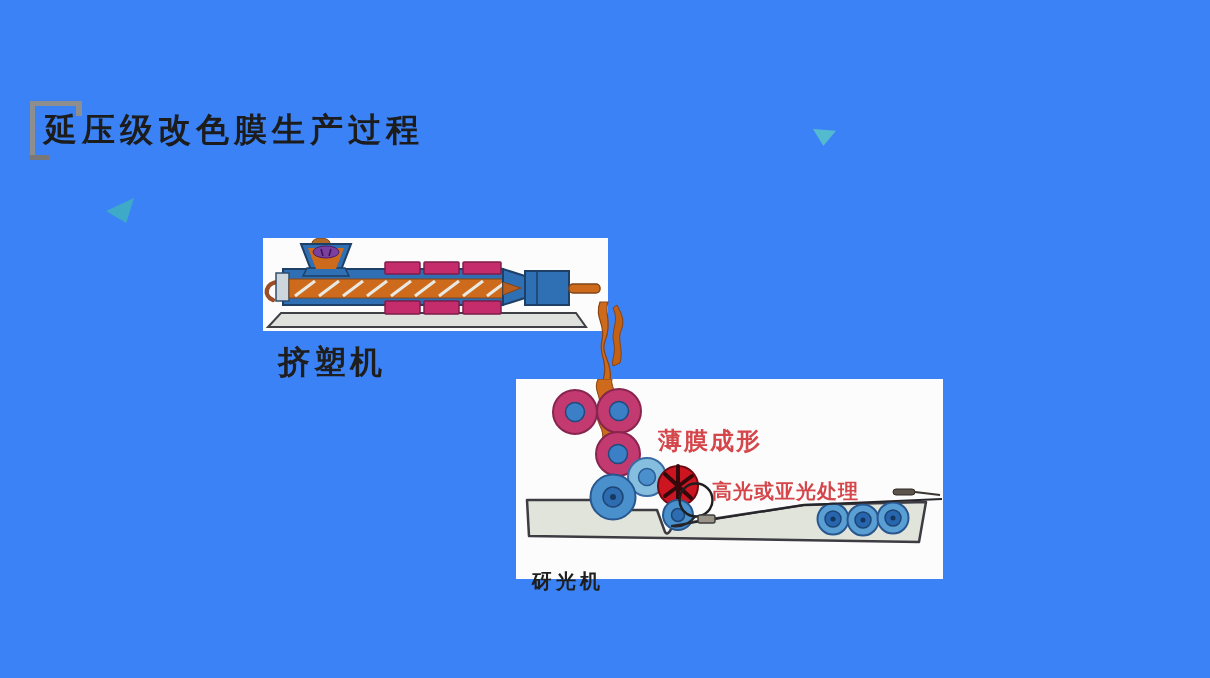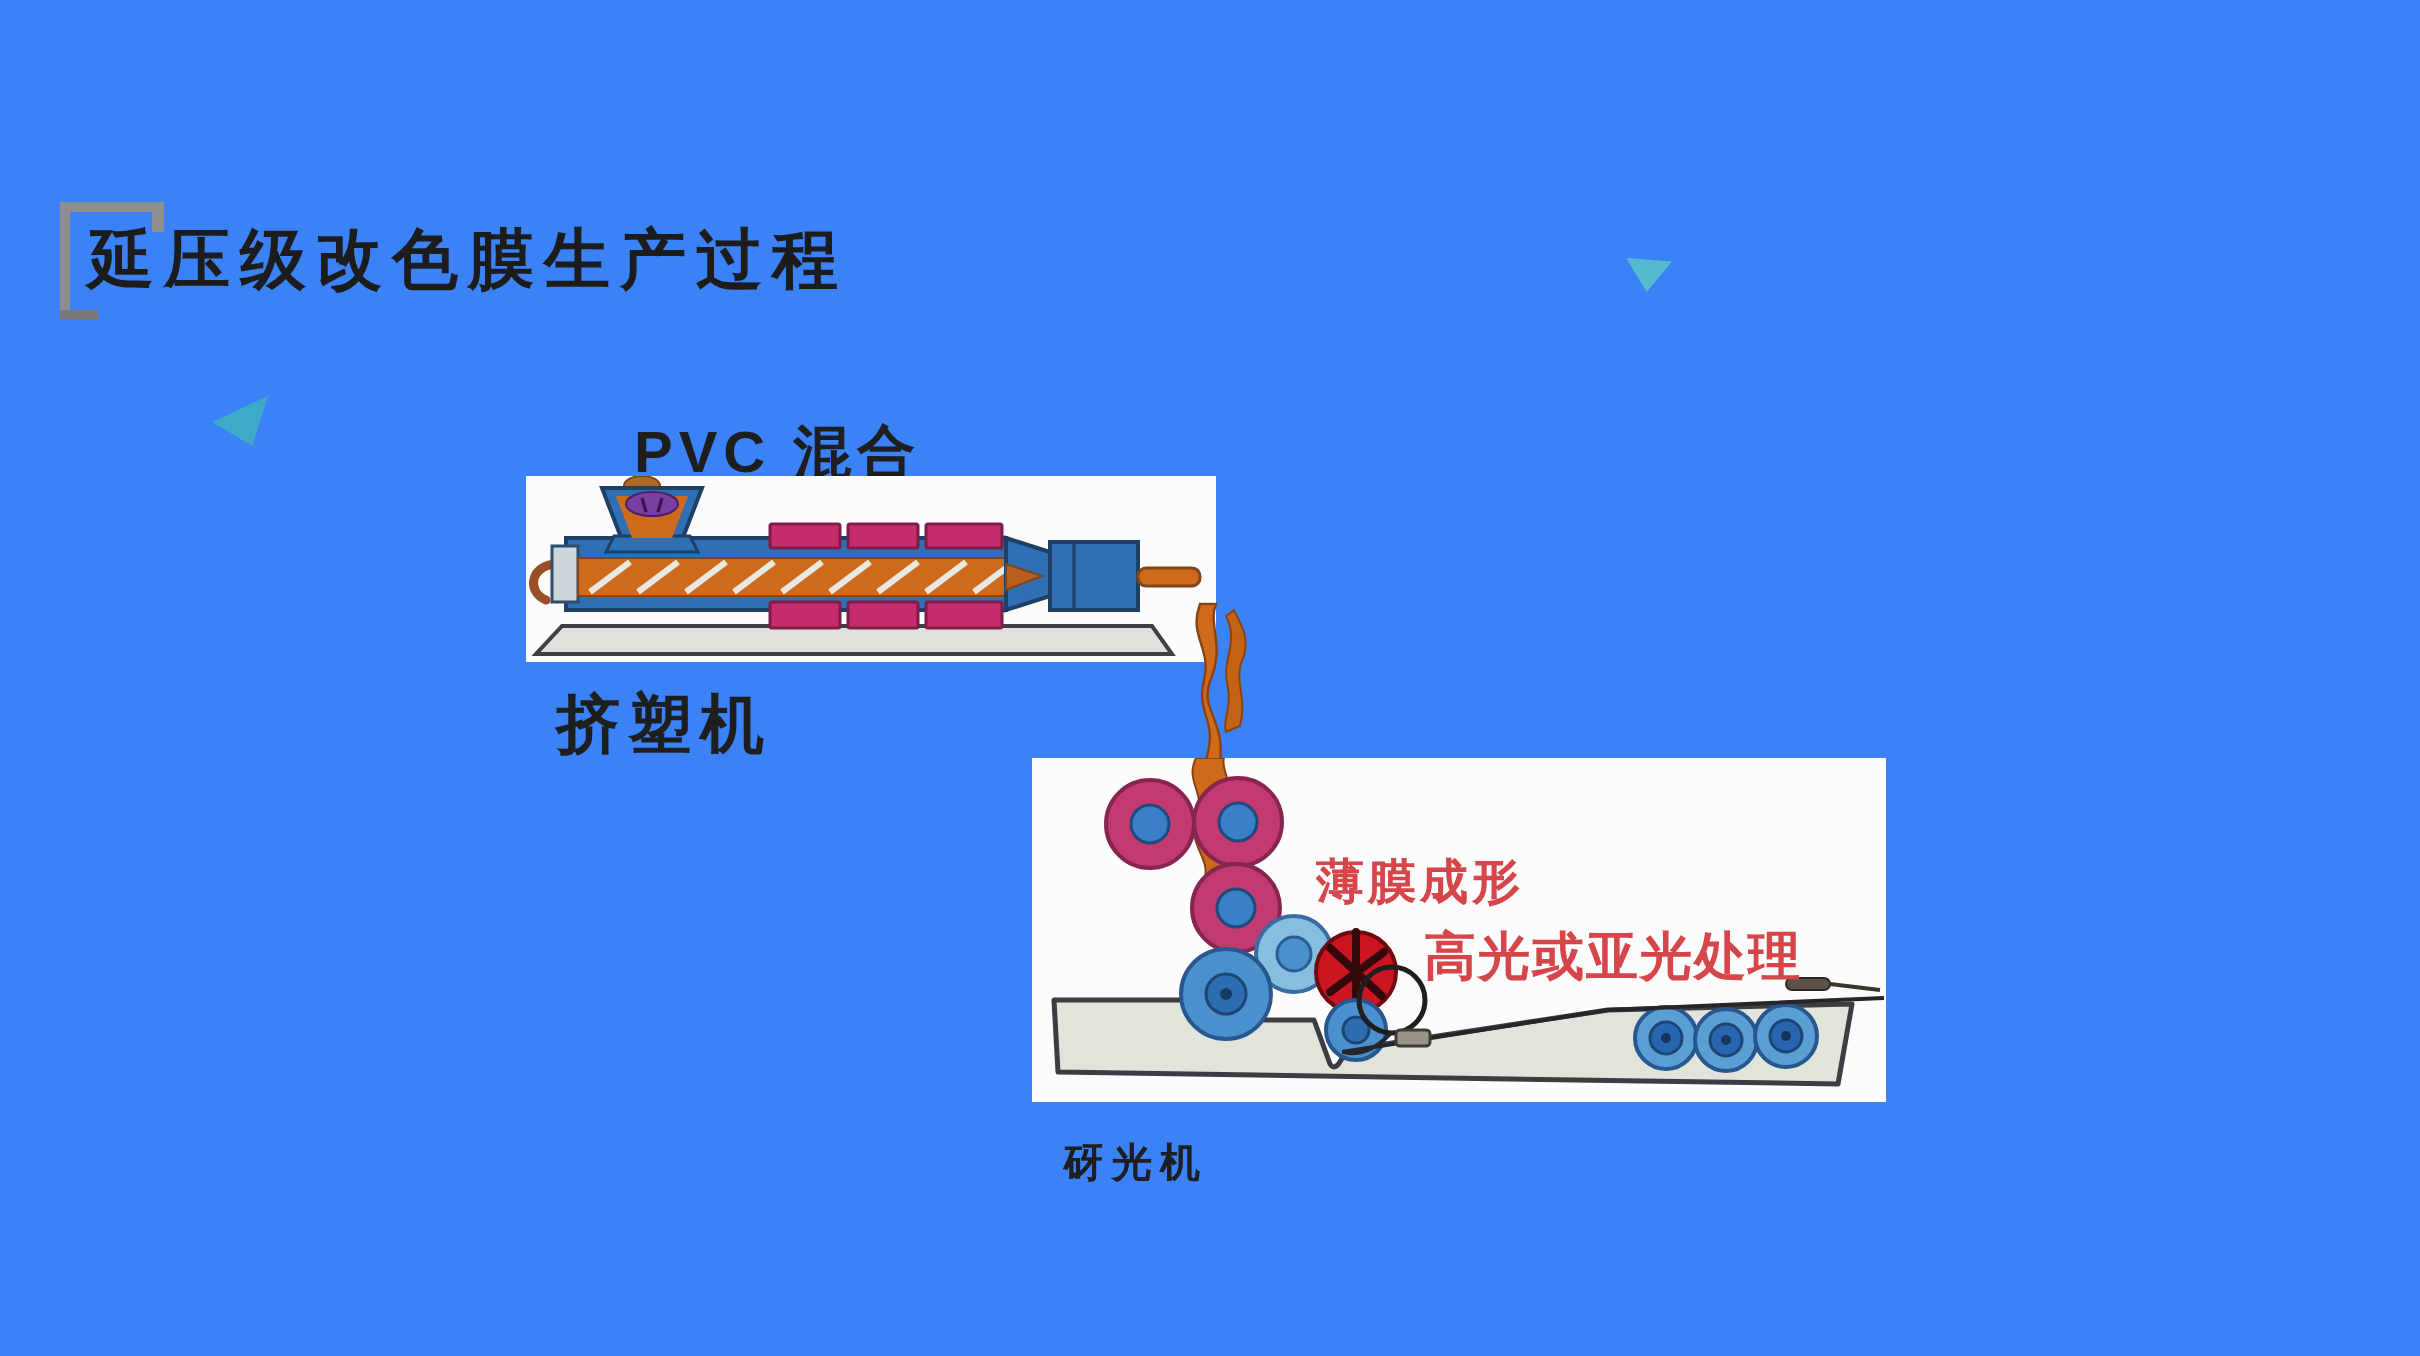--- a/index.html
+++ b/index.html
@@ -4,37 +4,37 @@
 <style>
   html,body { margin:0; padding:0; }
   .slide {
     position:relative; width:1210px; height:678px;
     background:#3b82f6; overflow:hidden;
     font-family:"Liberation Sans","DejaVu Sans",sans-serif;
     padding-left:23px;
   }
   .card { position:absolute; background:#fcfcfd; }
   #extruder-card { left:263px; top:238px; width:345px; height:93px; }
-  #calender-card { left:516px; top:379px; width:427px; height:172px;text-decoration:underline; }
+  #calender-card { left:516px; top:379px; width:427px; height:200px;text-decoration:underline; }
   .title {
     position:absolute; left:44px; top:108px;
     font-size:33px; font-weight:bold; color:#1c1c1c; letter-spacing:5px;
     white-space:nowrap;
   }
   .bracket { position:absolute; left:30px; top:101px; width:47px; height:50px;
     border-top:5px solid #8e8e8e; border-left:5px solid #8e8e8e; }
   .bracket::after { content:""; position:absolute; right:0; top:0; width:6px; height:10px; background:#8e8e8e; }
   .bracket::before { content:""; position:absolute; left:-5px; bottom:-4px; width:19px; height:5px; background:#787878; }
   .lbl { position:absolute; font-weight:bold; color:#1e1e1e; white-space:nowrap; }
   #pvc-label { left:317px; top:207px; font-size:29px; letter-spacing:3px; }
   #extruder-label { left:278px; top:341px; font-size:32px; letter-spacing:4px; }
   #calender-label { left:532px; top:568px; font-size:20px; letter-spacing:4px; }
   .red-lbl { position:absolute; font-weight:bold; color:#d4464a; white-space:nowrap; }
   #film-forming-label { left:142px; top:46px; font-size:24px; letter-spacing:2px; }
-  #gloss-label { left:196px; top:82px; font-size:26px; letter-spacing:1px; }
+  #gloss-label { left:196px; top:99px; font-size:20px; letter-spacing:1px; }
   .watermark {
     position:absolute; right:6px; bottom:6px;
     font-size:31px; font-weight:bold; color:#fdfdfd; letter-spacing:1px;
     text-shadow:2px 3px 2px #5b5b5b, 0 1px 1px #777;
     white-space:nowrap;
   }
   .tri { position:absolute; }
   #teal-left  { left:106px; top:198px; width:28px; height:25px; background:#3fb1be;
                 clip-path:polygon(0% 52%, 100% 0%, 72% 100%); opacity:.85; }
   #teal-down  { left:813px; top:129px; width:23px; height:17px; background:#57c0cc;
@@ -46,21 +46,20 @@
 <body>
 
 <div class="slide">
 
   <div class="bracket"></div>
   <div class="title">延压级改色膜生产过程</div>
 
   <div class="tri" id="teal-left"></div>
   <div class="tri" id="teal-down"></div>
 
-  <div class="lbl" id="pvc-label">PVC 混合</div>
 
   <div class="card" id="extruder-card">
     <svg viewBox="0 0 345 93" width="345" height="93">
 
       <polygon points="18,75 313,75 323,89 5,89" fill="#dfe2dc" stroke="#3f3f46" stroke-width="2"></polygon>
 
       <path d="M16,44 C2,44 0,58 10,62" fill="none" stroke="#9a4f28" stroke-width="4.5" stroke-linecap="round"></path>
 
       <rect x="20" y="31" width="220" height="36" stroke="#1e3f66" stroke-width="2" fill="#2f6fb4"></rect>
       <rect x="13" y="35" width="13" height="28" fill="#ccd6dc" stroke="#2e4d6e" stroke-width="1.5"></rect>

